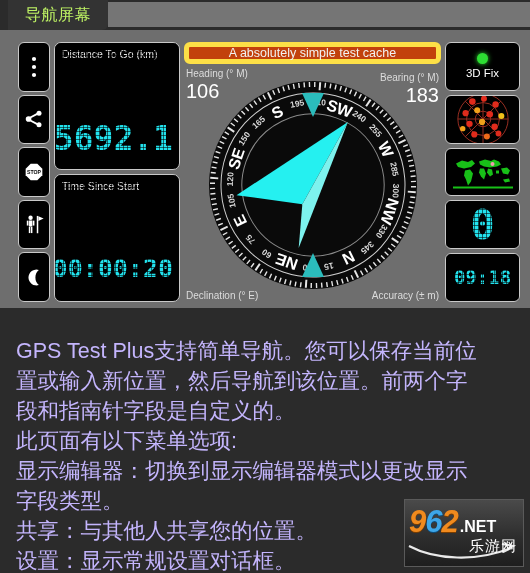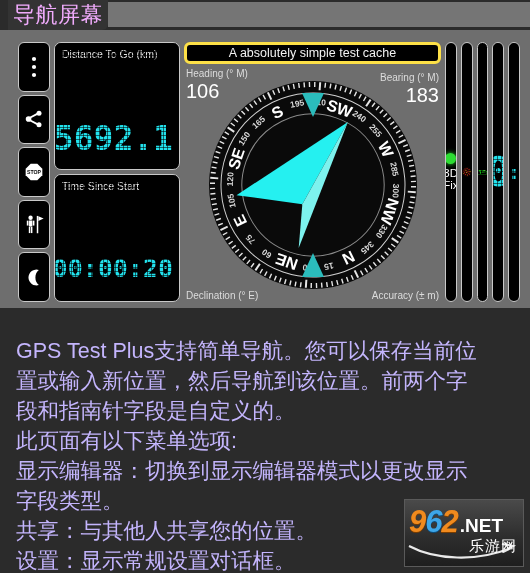--- a/index.html
+++ b/index.html
@@ -12,21 +12,21 @@
   #root{position:relative;width:530px;height:573px;}
 
   
   .titlebar{position:absolute;left:0;top:0;width:530px;height:30px;background:#2b2b2b;}
   .tabstrip{position:absolute;left:108px;top:2px;width:422px;height:25px;background:#757575;}
   .tab{
     position:absolute;left:8px;top:0px;width:100px;height:30px;
     background:#333333;border-radius:0 0 6px 0;
     display:flex;align-items:center;justify-content:center;
   }
-  .tab-label{color:#f0abfc;font-size:22px;letter-spacing:.5px;}
+  .tab-label{color:#bef264;font-size:16px;letter-spacing:.5px;}
 
   
   .appshot{
     position:absolute;left:0;top:30px;width:530px;height:278px;
     background:#6e6e6e;
   }
   .panelrow{position:absolute;left:18px;top:12px;width:502px;height:260px;display:flex;gap:4px;}
 
   
   .sidebar{width:32px;display:flex;flex-direction:column;gap:3px;}
@@ -49,34 +49,34 @@
   
   .matrix::after{
     content:"";position:absolute;inset:0;pointer-events:none;
     background-image:
       repeating-linear-gradient(to right, rgba(0,0,0,.55) 0 1px, rgba(0,0,0,0) 1px 4px),
       repeating-linear-gradient(to bottom, rgba(0,0,0,.55) 0 1px, rgba(0,0,0,0) 1px 4px);
   }
 
   
   .centercol{flex:1;display:flex;flex-direction:column;gap:4px;}
-  .cachebar{height:22px;border:3px solid #fde047;border-radius:6px;background:#000000;
+  .cachebar{height:22px;border:5px solid #fde047;border-radius:6px;background:#c2410c;
             display:flex;align-items:center;justify-content:center;box-sizing:border-box;}
   .cachebar span{color:#f2f2f2;font-size:12.5px;}
   .compasswrap{flex:1;position:relative;}
   .hdr{position:absolute;top:0;left:2px;}
   .brg{position:absolute;top:4px;right:2px;text-align:right;}
   .dec{position:absolute;bottom:0;left:2px;}
   .acc{position:absolute;bottom:0;right:2px;text-align:right;}
   .ftitle{color:#dcdcdc;font-size:10px;line-height:12px;}
   .fval{color:#ffffff;font-size:20px;line-height:22px;}
   .compass-svg{position:absolute;left:50%;top:50%;transform:translate(-50%,-50%);}
 
   
-  .rightcol{width:75px;display:flex;flex-direction:row;gap:4px;}
+  .rightcol{width:75px;display:flex;flex-direction:column;gap:4px;}
   .rcell{flex:1;border:1px solid #c9c9c9;border-radius:6px;background:#000;
          box-sizing:border-box;display:flex;align-items:center;justify-content:center;
          position:relative;overflow:hidden;}
   .fixcell{flex-direction:column;gap:3px;}
   .fixdot{width:11px;height:11px;border-radius:50%;background:#2ddd33;box-shadow:0 0 5px #2ddd33;}
   .fixlabel{color:#ffffff;font-size:11.5px;}
   .bignum{color:#22e3ee;font-size:40px;line-height:40px;font-weight:bold;
           font-family:"DejaVu Sans Mono","Liberation Mono",monospace;}
   .clocknum{color:#22e3ee;font-size:19px;line-height:19px;font-weight:bold;letter-spacing:0px;
             font-family:"DejaVu Sans Mono","Liberation Mono",monospace;}
@@ -94,21 +94,21 @@
   
   .watermark{
     position:absolute;left:404px;top:499px;width:118px;height:66px;
     background:linear-gradient(180deg,#4a4a4a 0%,#2e2e2e 55%,#1e1e1e 100%);
     border:1px solid #5a5a5a;overflow:hidden;
   }
   .wm-row{position:absolute;left:4px;top:6px;display:flex;align-items:baseline;}
   .wm-962{font-size:31px;font-weight:bold;font-style:italic;line-height:31px;
           color:#f08a1e;text-shadow:0 1px 0 #7a3d00;letter-spacing:-1px;}
   .wm-6{color:#3ea6e8;text-shadow:0 1px 0 #0b4f80;}
-  .wm-net{font-size:19px;font-weight:bold;color:#ffffff;line-height:19px;margin-left:2px;}
+  .wm-net{font-size:16px;font-weight:bold;color:#ffffff;line-height:19px;margin-left:2px;}
   .wm-cn{position:absolute;right:6px;top:38px;color:#ffffff;font-size:15px;line-height:16px;letter-spacing:1px;}
   .wm-swoosh{position:absolute;left:2px;top:40px;}
 </style>
 </head>
 <body>
 
 <div id="root">
 
   <div class="titlebar">
     <div class="tabstrip"></div>

